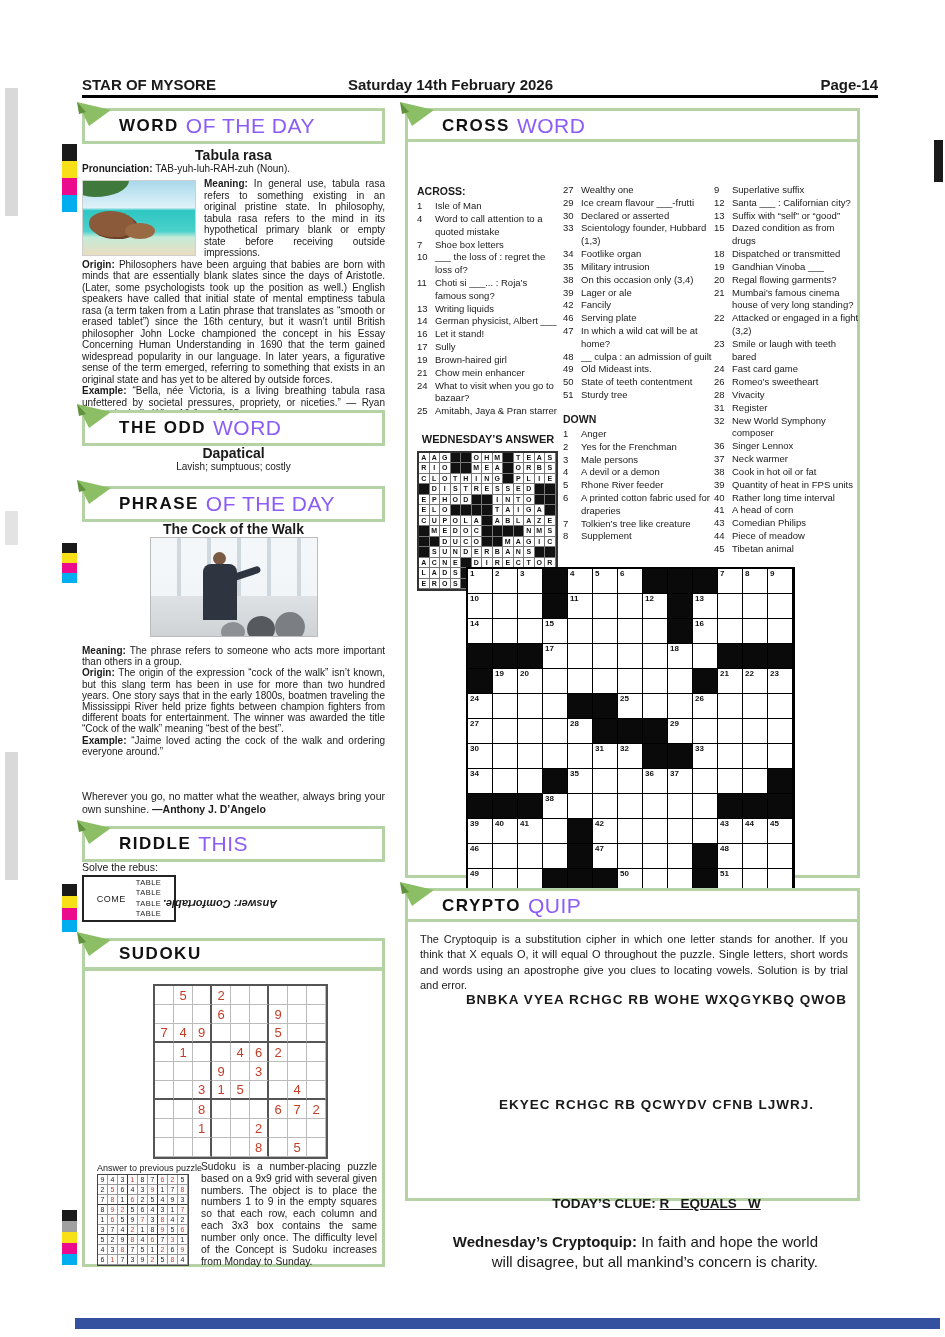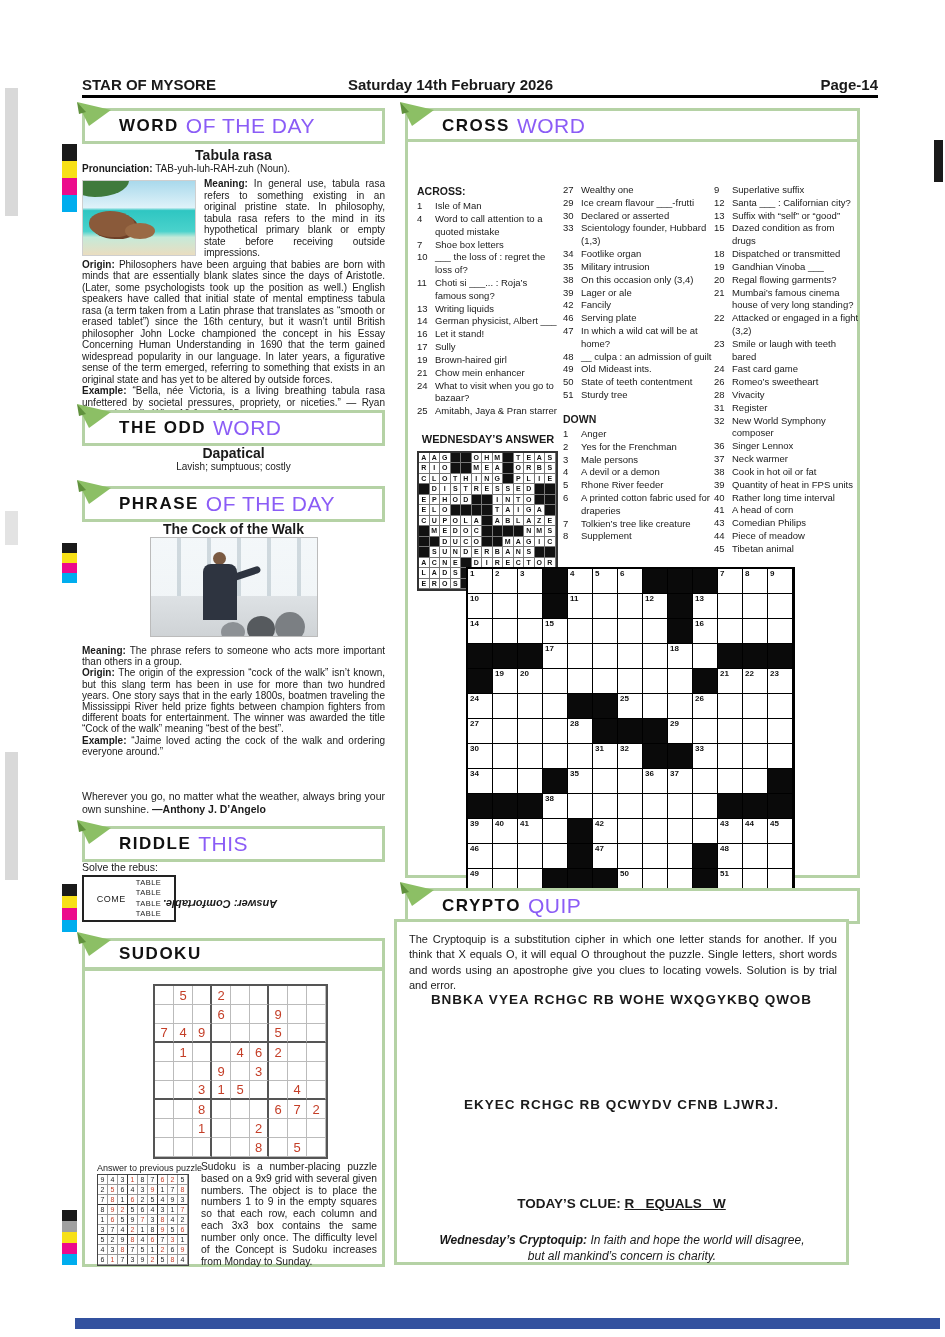--- a/index.html
+++ b/index.html
@@ -72,21 +72,21 @@
   .wa-cell.blk { background:#111; }
   .x-grid { position:absolute; display:grid; grid-template-columns:repeat(13,25px); grid-auto-rows:25px; border:2px solid #000; background:#fff; }
   .x-cell { position:relative; border-right:1px solid #000; border-bottom:1px solid #000; background:#fff; }
   .x-cell.blk { background:#0a0a0a; }
   .x-num { position:absolute; top:0; left:2px; font-size:8px; font-weight:bold; color:#111; }
 
   
   .crypto-desc { position:absolute; left:12px; top:10px; width:428px; font-size:11px; line-height:1.4; text-align:justify; }
   .crypto-line { position:absolute; width:100%; text-align:center; font-weight:bold; font-size:13.5px; letter-spacing:1px; }
   .crypto-clue { position:absolute; width:100%; text-align:center; font-weight:bold; font-size:13.5px; }
-  .crypto-prev { position:absolute; left:40px; width:370px; text-align:center; font-size:12px; line-height:1.35;font-style:italic; }
+  .crypto-prev { position:absolute; left:40px; width:370px; text-align:right; font-size:15px; line-height:1.35; }
 
   
   .reg { position:absolute; }
   .cmyk { position:absolute; width:15px; }
   .cmyk div { width:15px; }
 </style>
 </head>
 <body>
 
 <div class="page">
@@ -1079,21 +1079,21 @@
   </div>
 
   <div class="sec-head" style="left:405px; top:888px; width:455px;">
     <span class="flag"><svg width="36" height="28" viewBox="0 0 36 28">
           <polygon points="1,3 35,11 13,27" fill="#8cbf65"></polygon>
           <polygon points="1,3 10,13 3,15" fill="#60913d"></polygon>
         </svg></span>
     <span class="hb">CRYPTO</span>
     <span class="hl">QUIP</span>
   </div>
-  <div class="green-box" style="left:394px; top:919px; width:455px; height:346px;">
+  <div class="green-box" style="left:405px; top:919px; width:455px; height:282px;padding-left:24px;">
     <div class="crypto-desc">The Cryptoquip is a substitution cipher in which one letter stands for another.  If you think that X equals O, it will equal O throughout the puzzle.  Single letters, short words and words using an apostrophe give you clues to locating vowels. Solution is by trial and error.</div>
     <div class="crypto-line" style="top:175px;">EKYEC RCHGC RB QCWYDV CFNB LJWRJ.</div>
     <div class="crypto-line" style="top:70px;">BNBKA VYEA RCHGC RB WOHE WXQGYKBQ QWOB</div>
     <div class="crypto-clue" style="top:274px;">
       <span>TODAY’S CLUE:</span>
       <span style="white-space:pre;text-decoration:underline;">R   EQUALS   W</span>
     </div>
     <div class="crypto-prev" style="top:310px;">
       <b>Wednesday’s Cryptoquip:</b>
       <span>In faith and hope the world will disagree, but all mankind’s concern is charity.</span>

